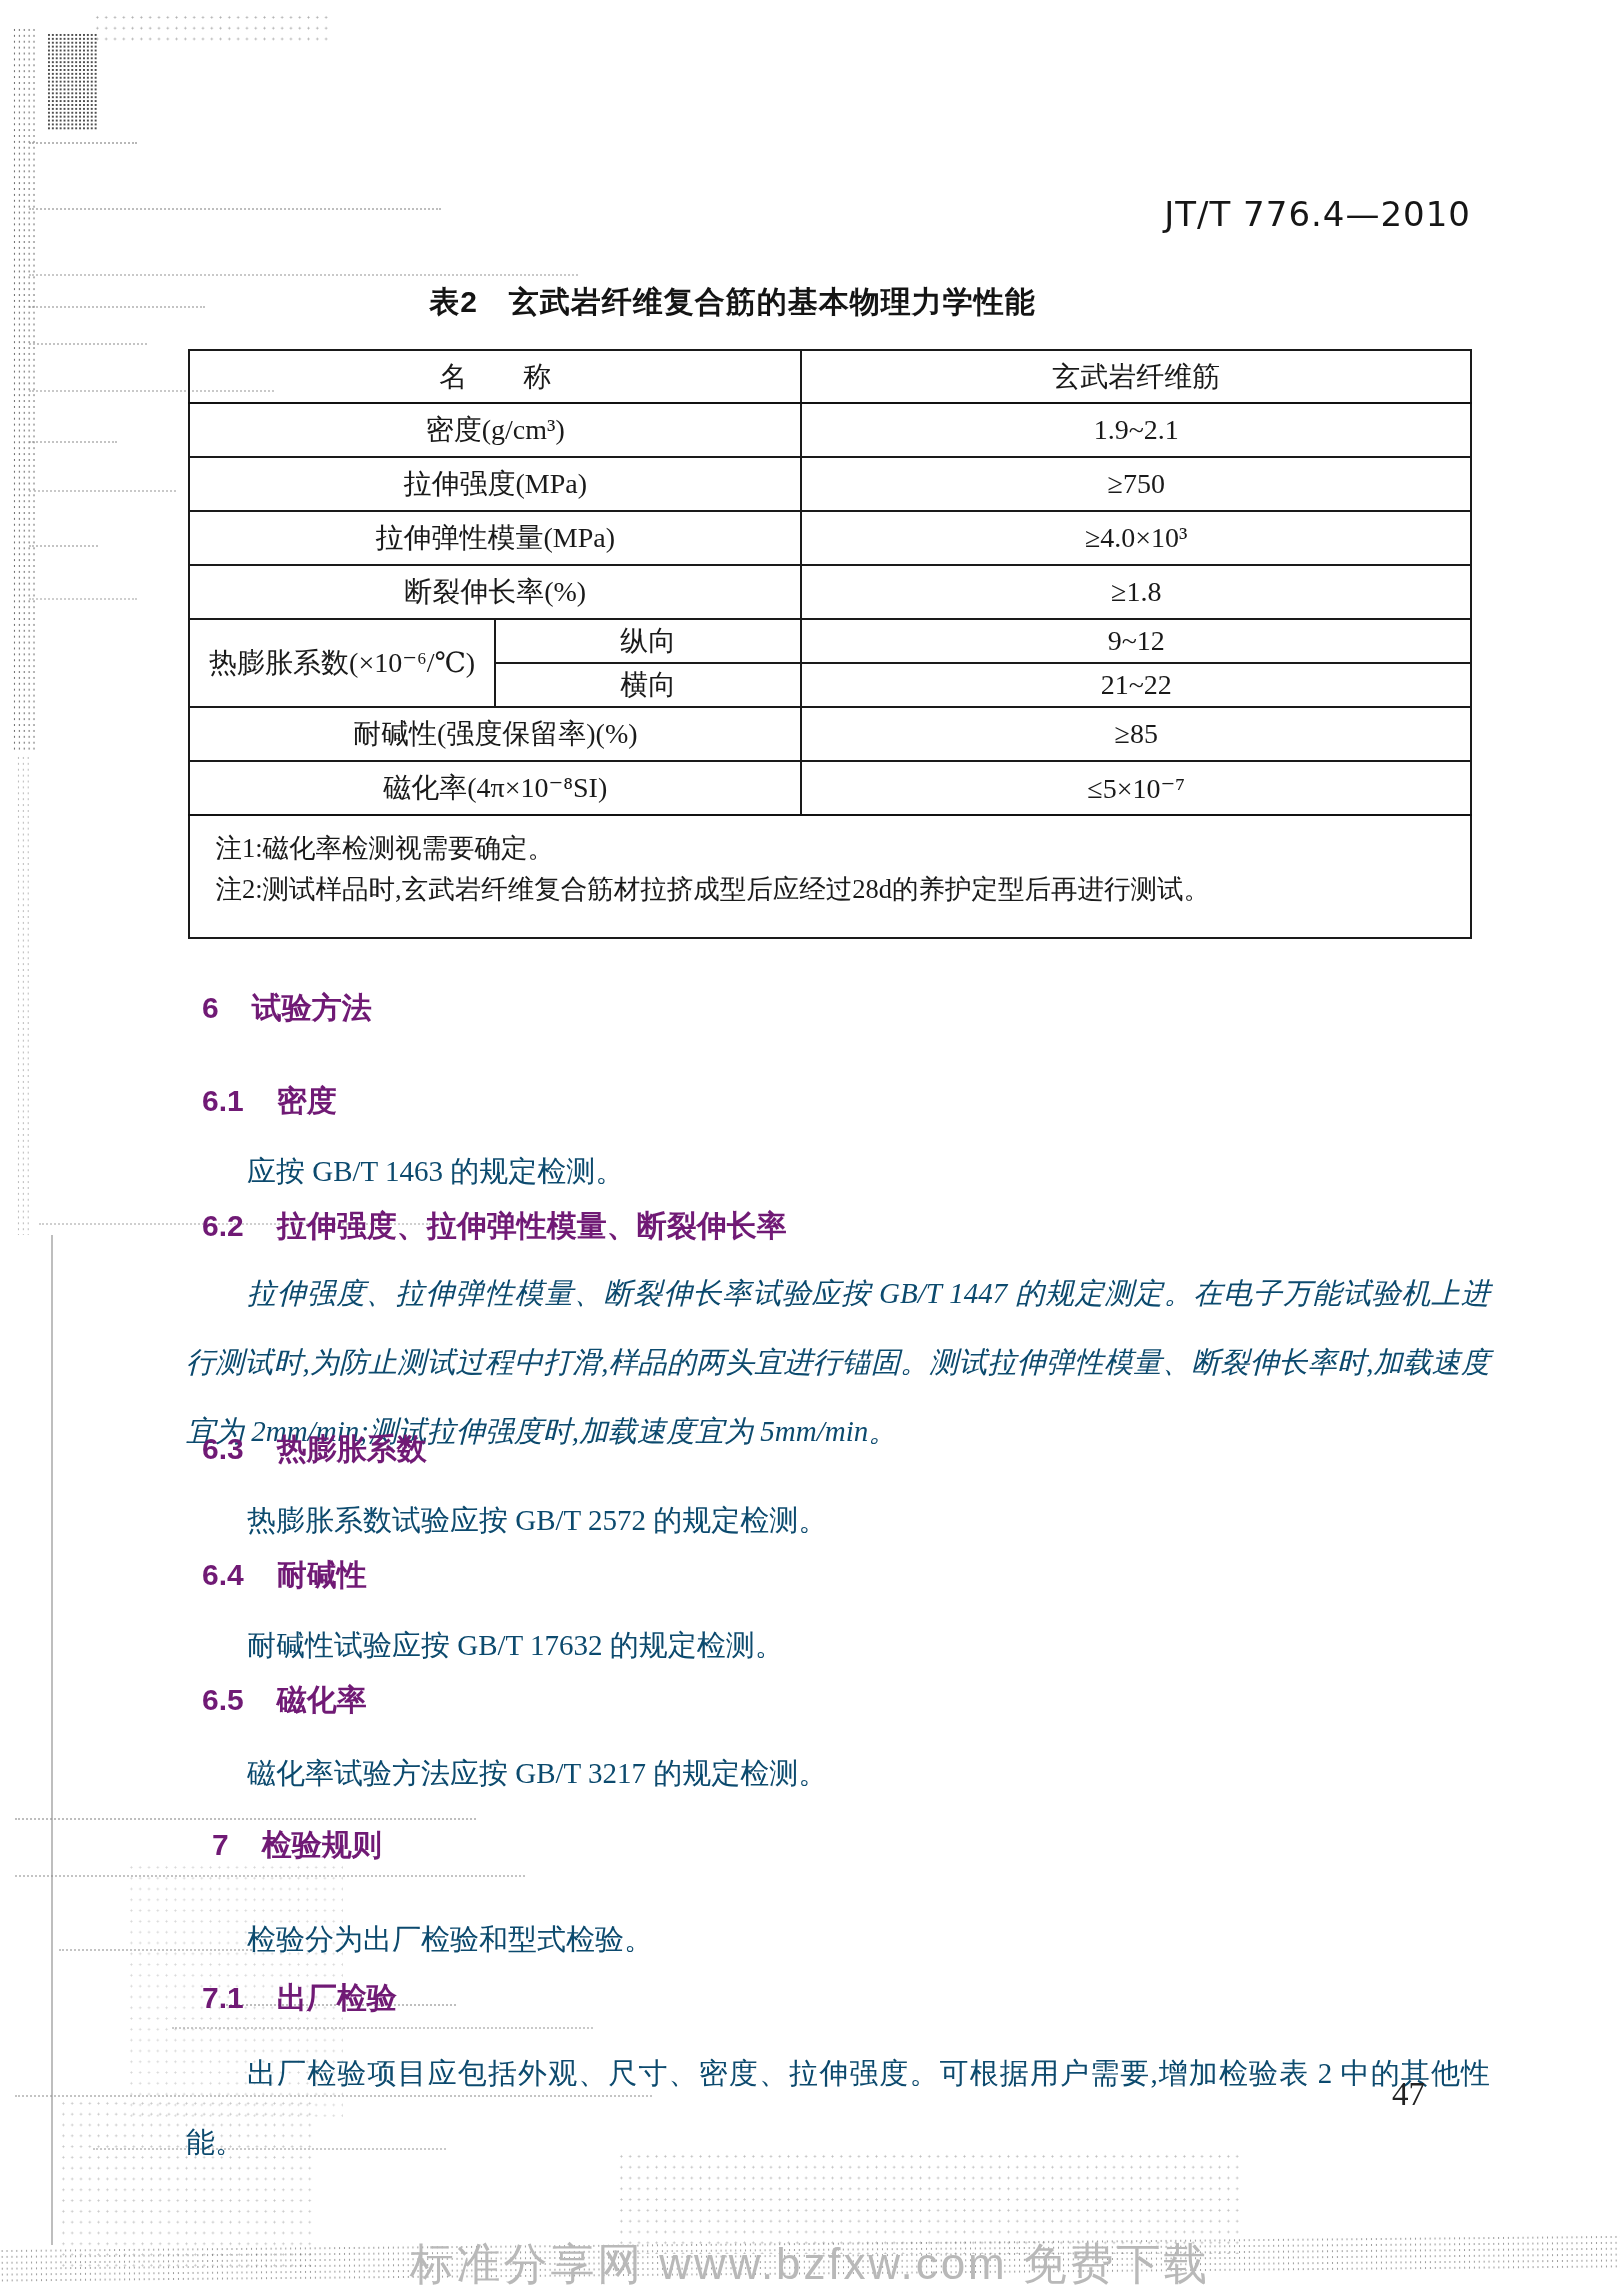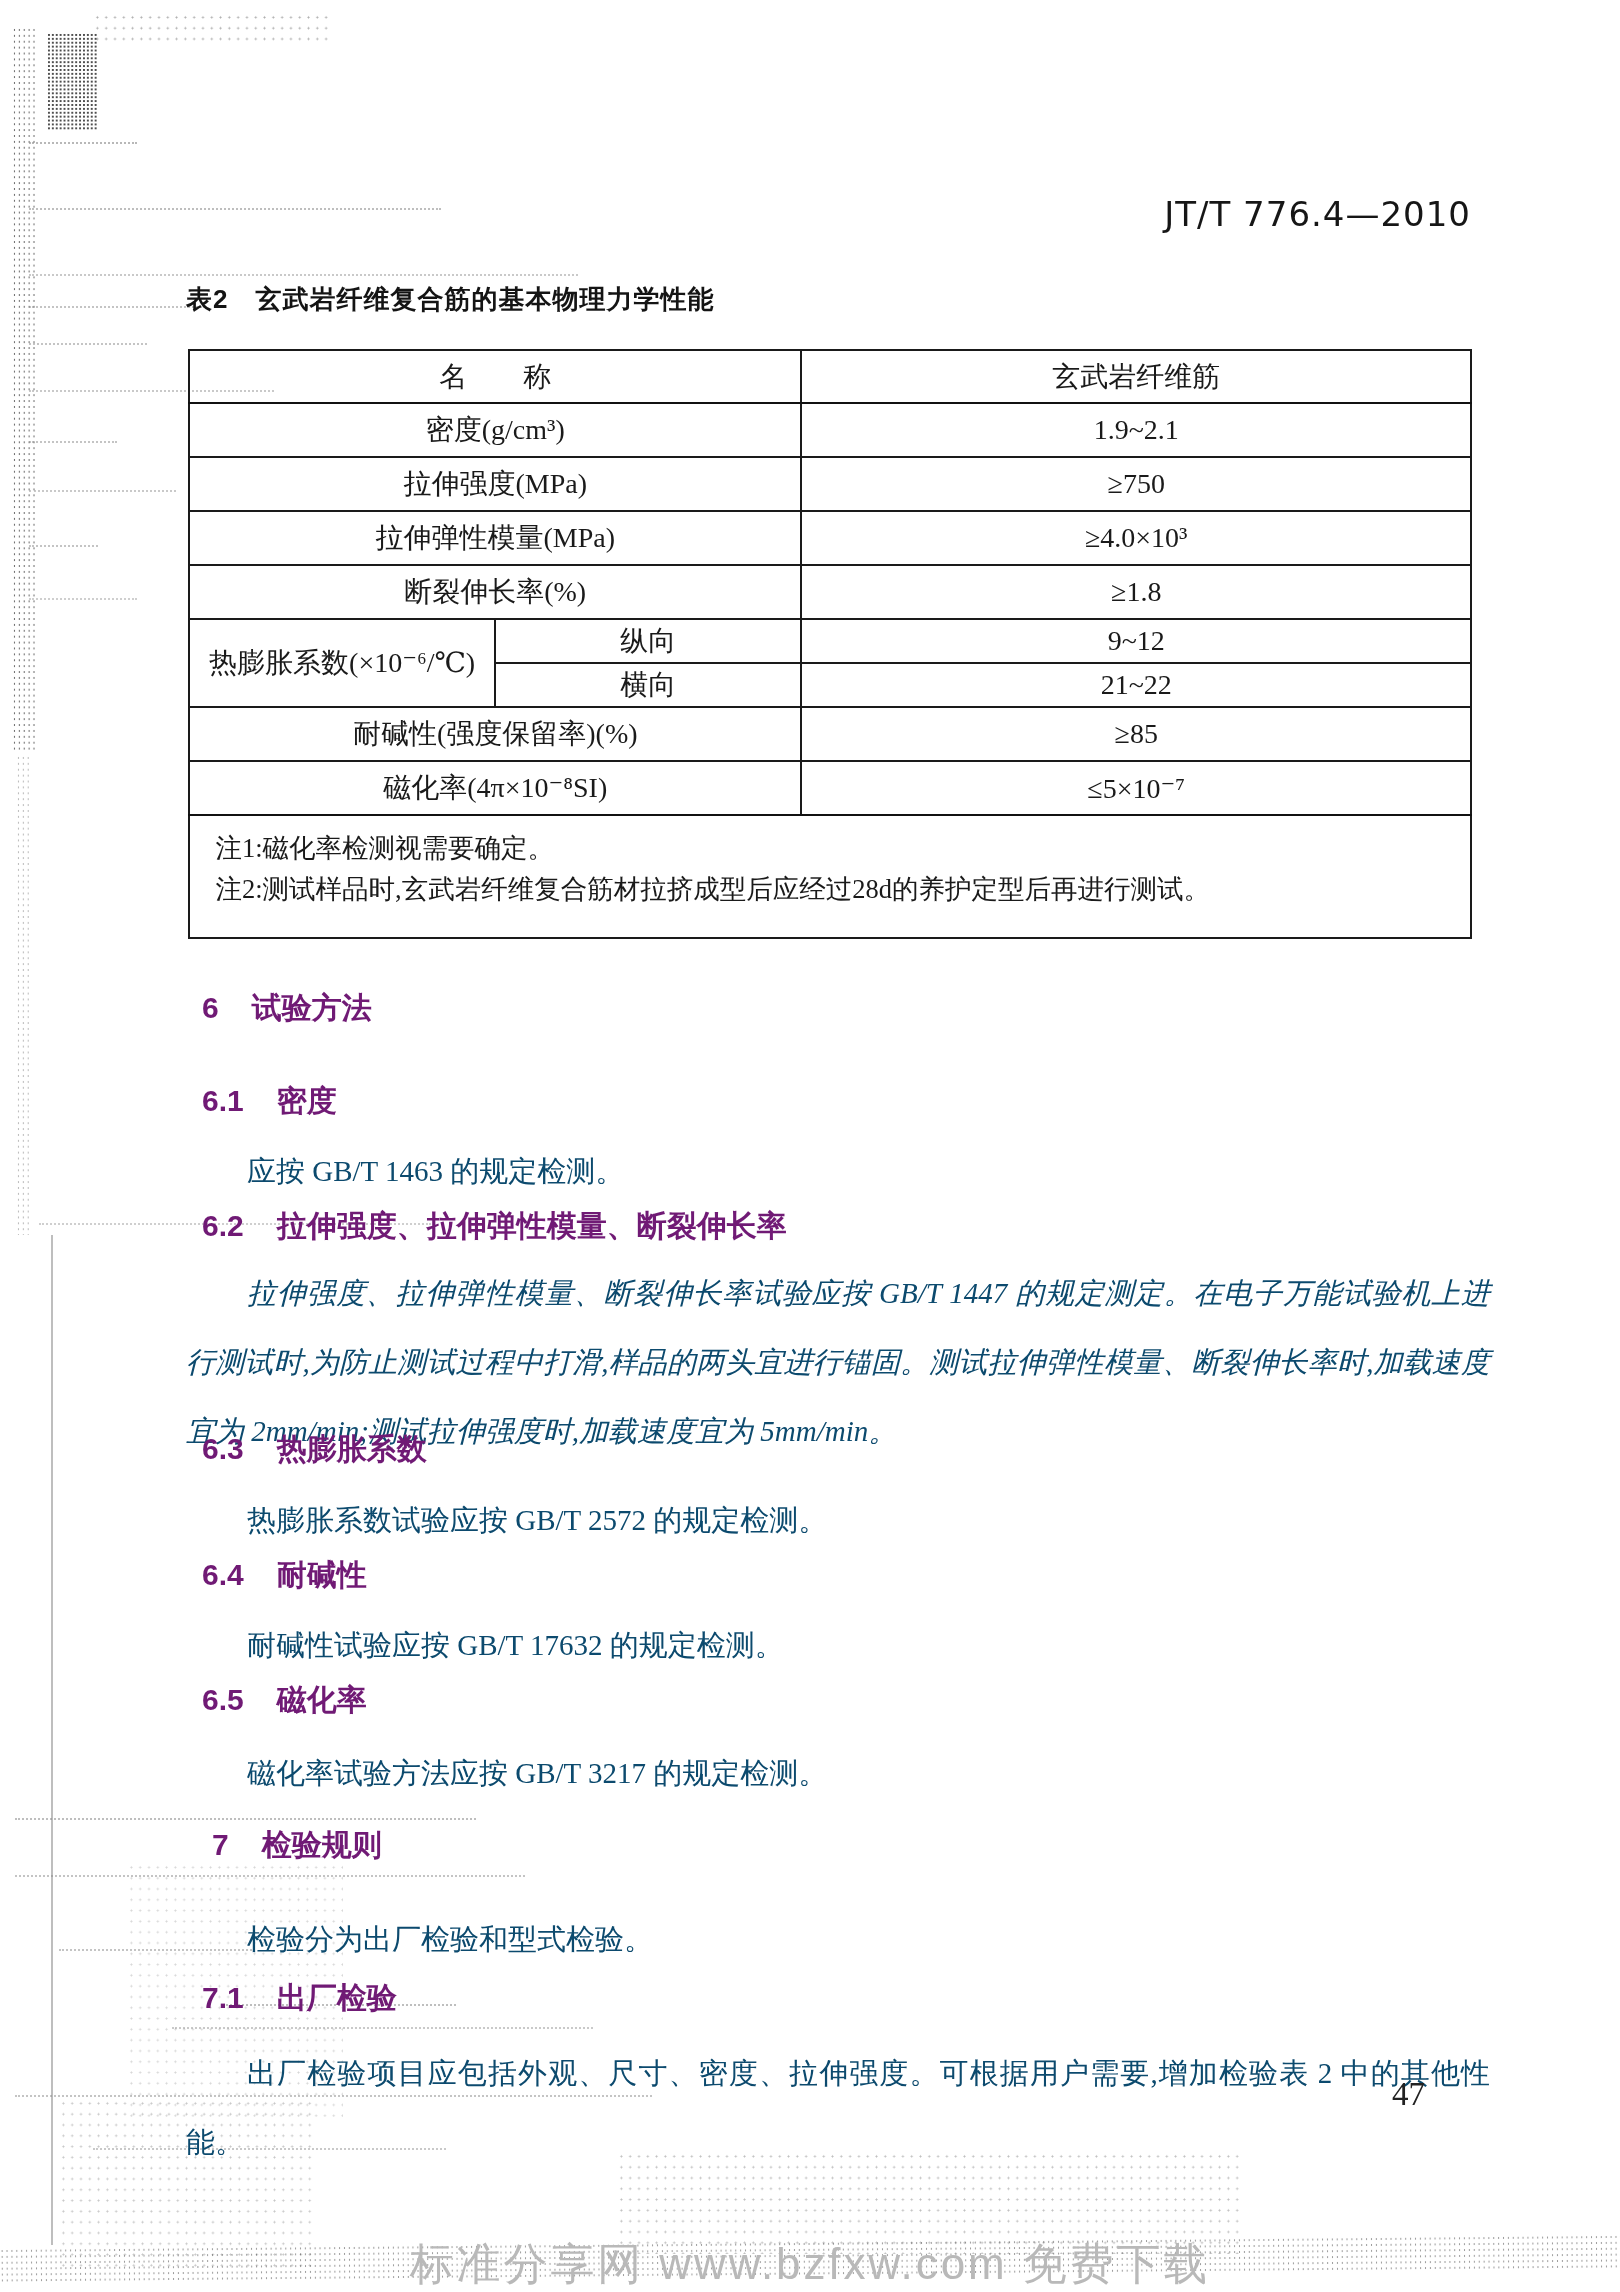--- a/index.html
+++ b/index.html
@@ -9,23 +9,23 @@
     overflow:hidden;
   }
   .abs{position:absolute;}
   
   .std-code{
     top:194px;right:149px;font-family:"DejaVu Sans","Liberation Sans",sans-serif;
     font-size:34px;letter-spacing:1px;color:#161616;
   }
   
   .tbl-title{
-    top:282px;left:186px;width:1093px;
+    top:282px;left:186px;width:1093px;text-align:center;
     font-family:"Liberation Sans","DejaVu Sans",sans-serif;
-    font-weight:bold;font-size:26px;color:#141414;letter-spacing:1px;
+    font-weight:bold;font-size:30px;color:#141414;letter-spacing:1px;
   }
   
   table.spec{
     position:absolute;top:349px;left:188px;width:1284px;
     border-collapse:collapse;table-layout:fixed;
   }
   table.spec td{
     border:2px solid #1a1a1a;text-align:center;vertical-align:middle;
     font-size:28px;color:#1a1a1a;padding:0 5.9px;
   }

